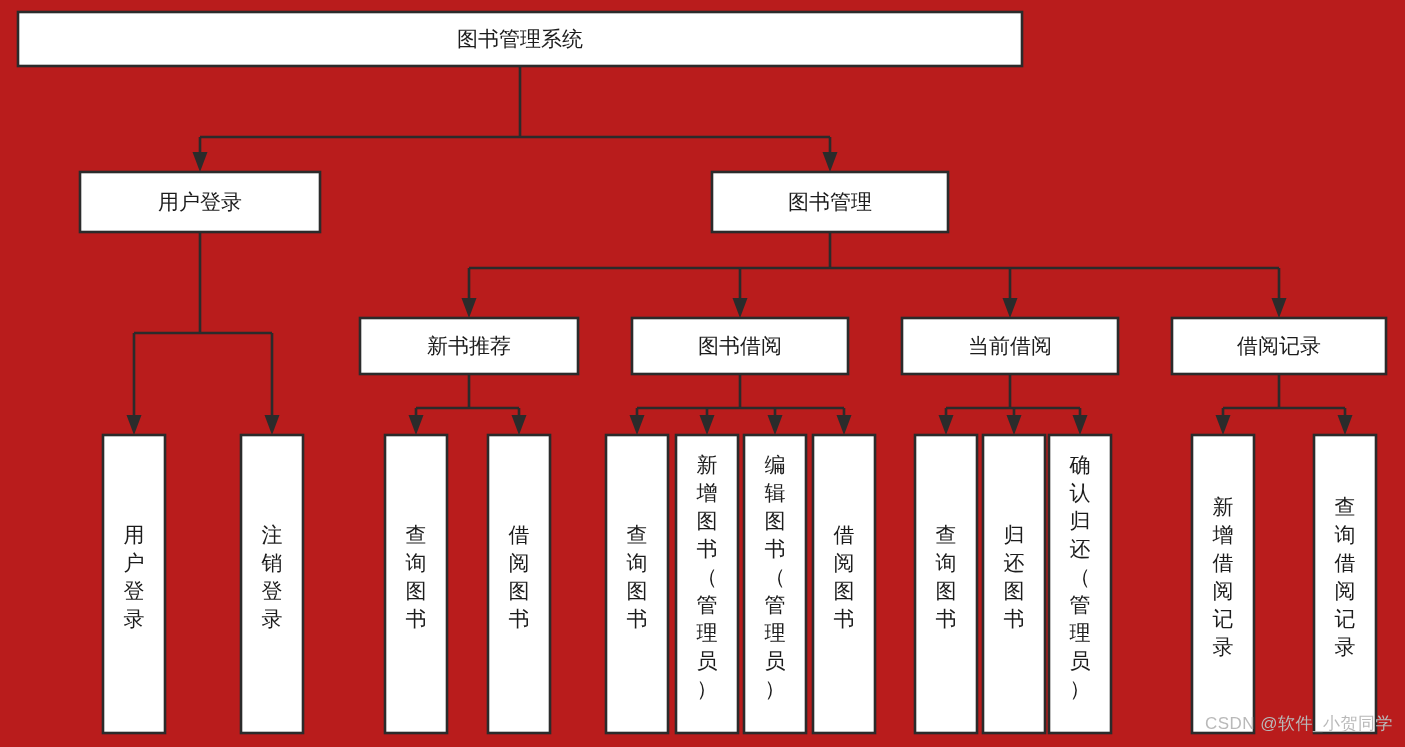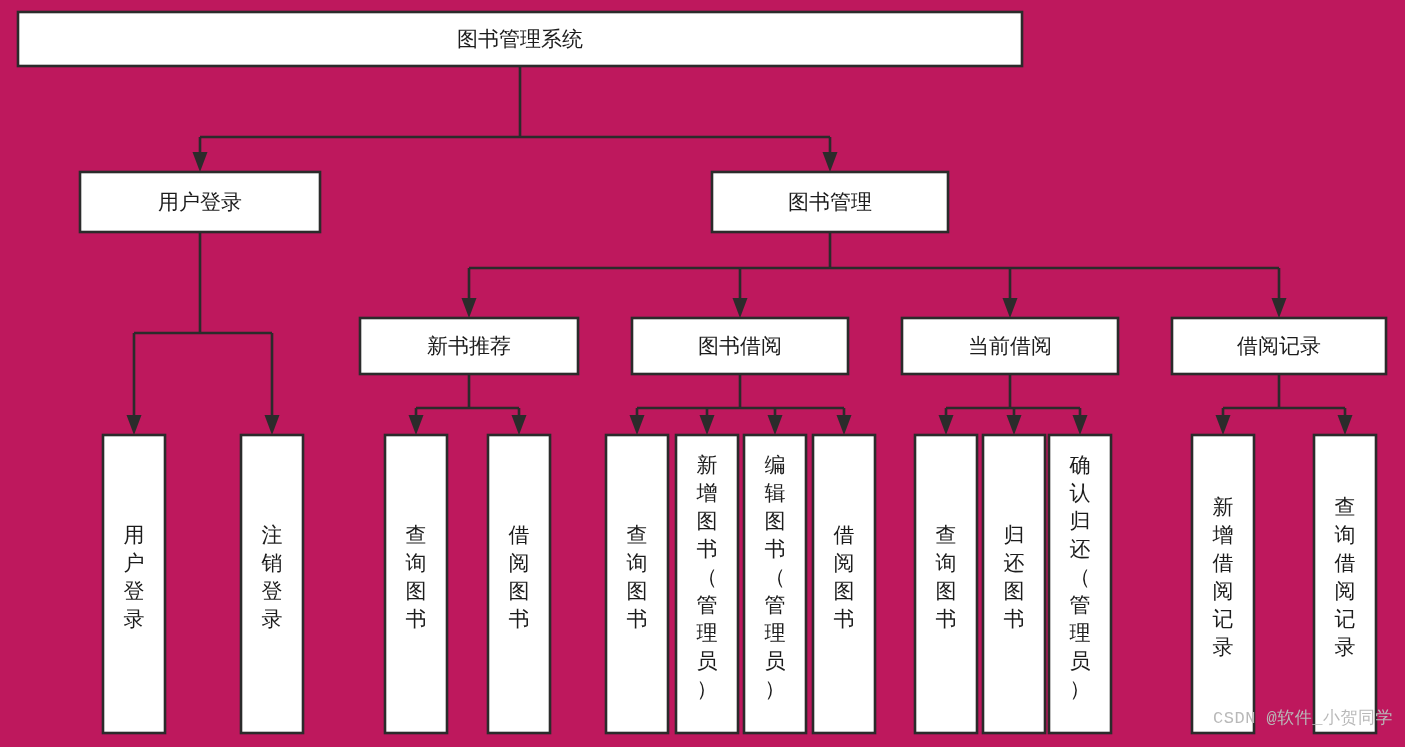--- a/index.html
+++ b/index.html
@@ -7,21 +7,21 @@
     padding: 0;
     background: #ffffff;
   }
   body {
     font-family: "DejaVu Sans", "Liberation Sans", sans-serif;
   }
   #diagram-root {
     position: relative;
     width: 1405px;
     height: 747px;
-    background: #be185d;
+    background: #b91c1c;
     overflow: hidden;
   }
   svg#tree-svg {
     position: absolute;
     left: 0;
     top: 0;
     width: 1405px;
     height: 747px;
     display: block;
   }
@@ -49,22 +49,22 @@
   }
   .node-label-vertical {
     fill: #1c1c1c;
     font-family: "DejaVu Sans", "Liberation Sans", sans-serif;
     font-size: 21px;
     text-anchor: middle;
   }
   .watermark {
     position: absolute;
     right: 12px;
-    bottom: 18px;
-    font-family: Liberation Mono, monospace;
+    bottom: 12px;
+    font-family: Liberation Sans, sans-serif;
     font-size: 17px;
     color: #b9b9b9;
     white-space: nowrap;
     letter-spacing: 0.5px;
     user-select: none;
   }
 </style>
 </head>
 <body>
 

